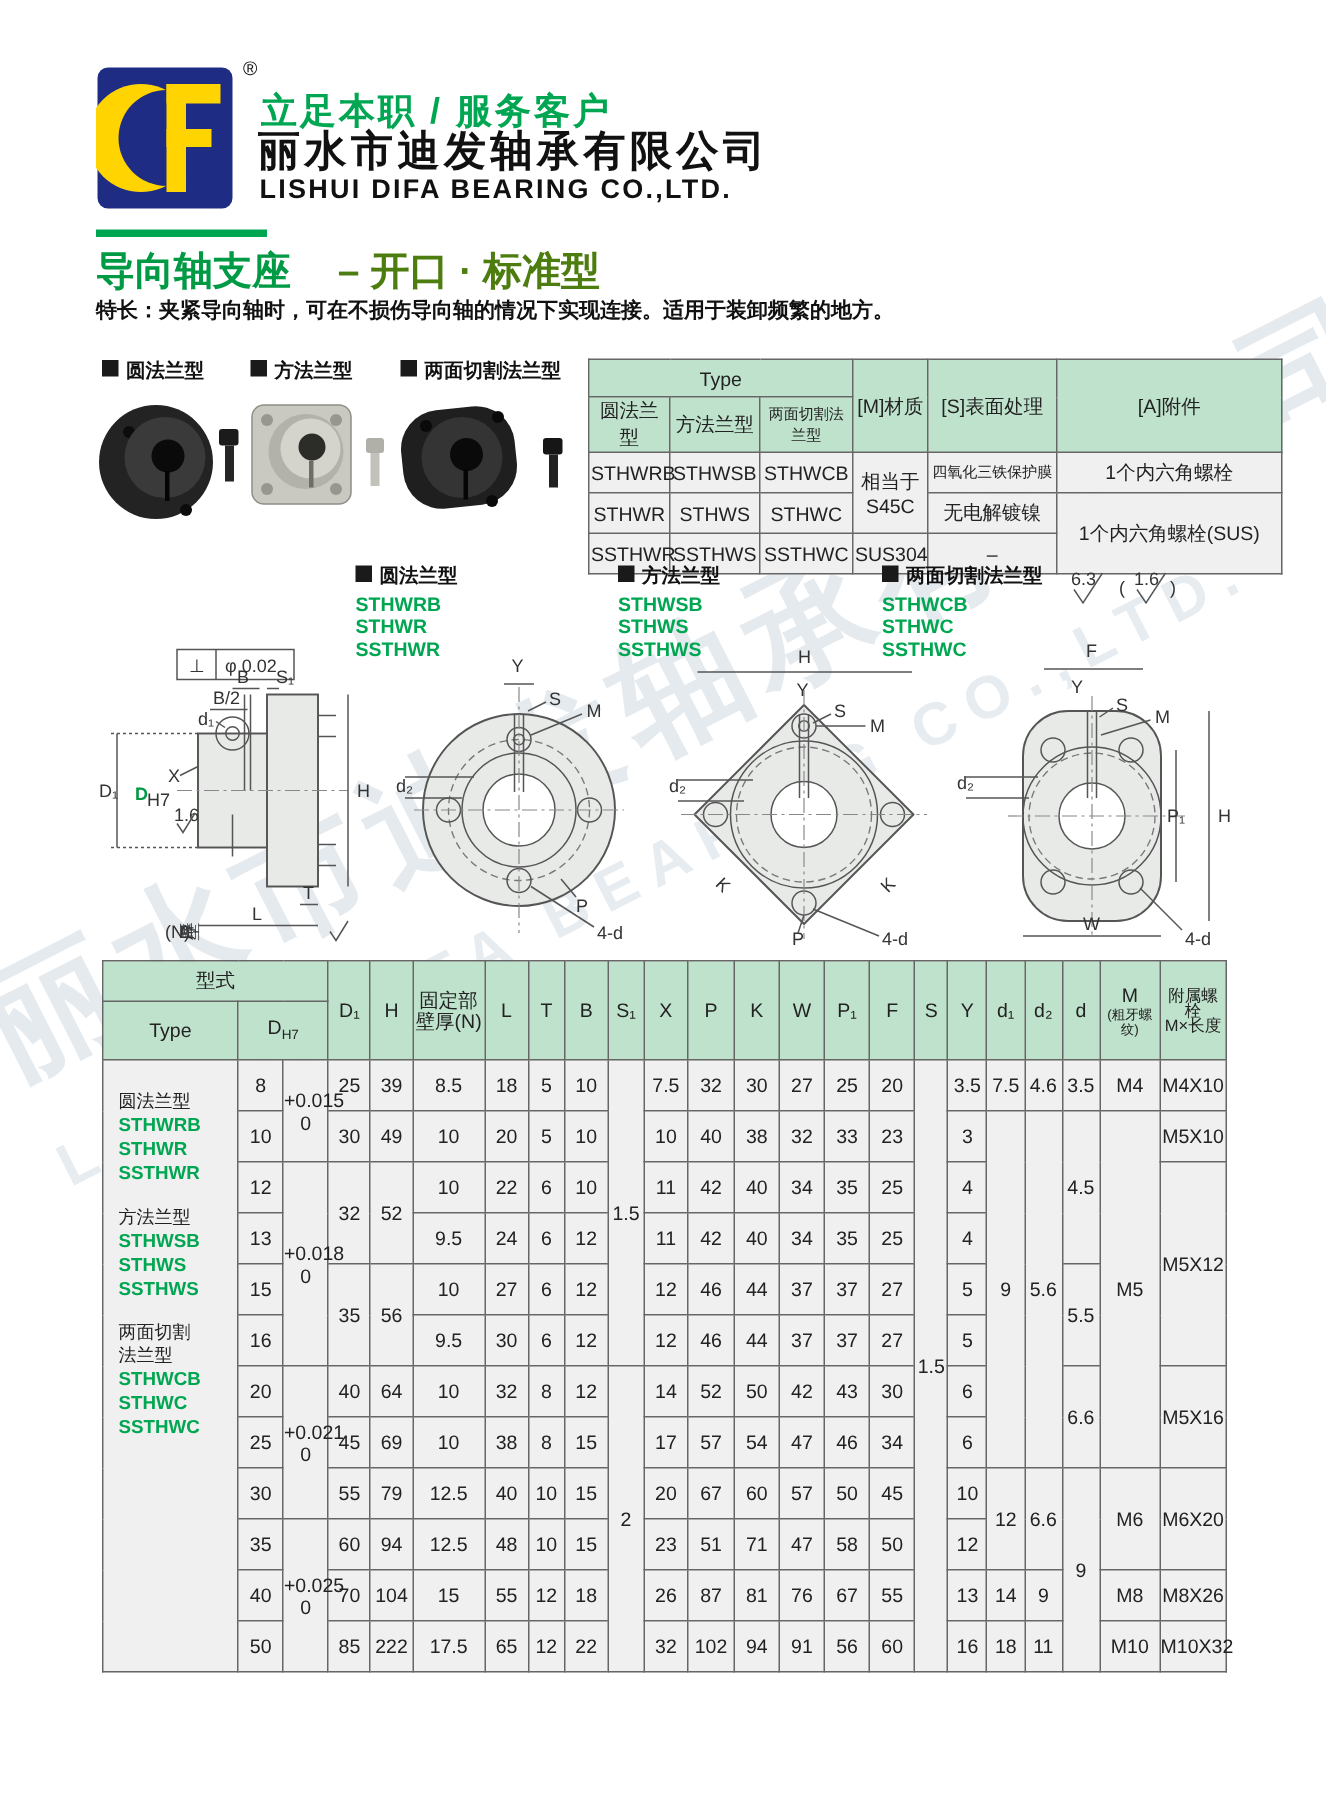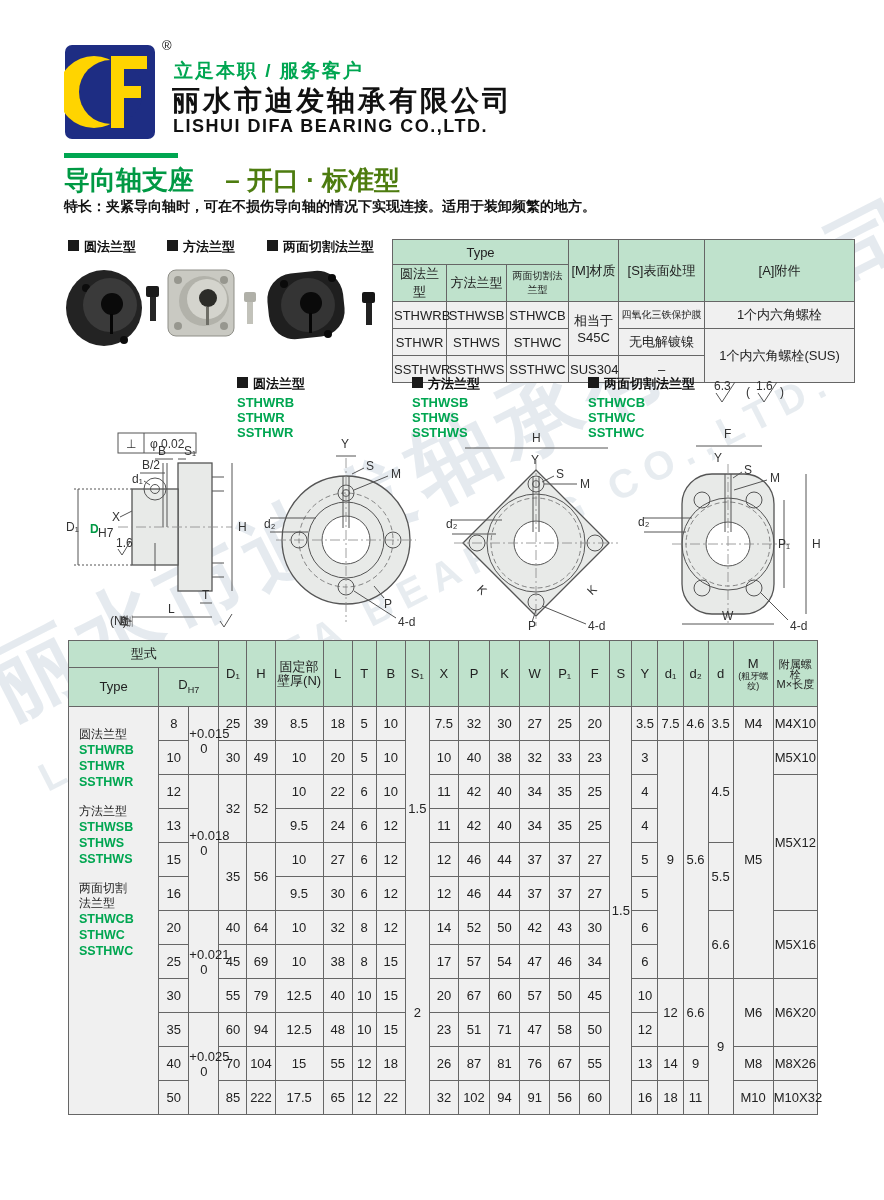--- a/index.html
+++ b/index.html
@@ -5,21 +5,21 @@
   html,body{margin:0;padding:0;background:#fff;}
   body{font-family:"Liberation Sans","DejaVu Sans",sans-serif;color:#222;}
   .page{position:relative;width:884px;height:1200px;background:#fff;overflow:hidden;}
   .abs{position:absolute;}
   
   .watermark{position:absolute;left:-30px;top:640px;width:1200px;transform:rotate(-27deg);transform-origin:0 0;color:#c7d2dc;opacity:.45;pointer-events:none;}
   .watermark .w1{font-size:86px;font-weight:bold;letter-spacing:8px;white-space:nowrap;}
   .watermark .w2{font-size:40px;font-weight:bold;letter-spacing:10px;white-space:nowrap;margin-top:18px;color:#ccd6df;}
   
   .reg{font-size:13px;color:#111;}
-  .slogan{font-size:19px;font-weight:bold;color:#00a651;letter-spacing:2px;}
+  .slogan{font-size:24px;font-weight:bold;color:#00a651;letter-spacing:2px;}
   .cname{font-size:28px;font-weight:bold;color:#111;letter-spacing:3px;}
   .cen{font-size:18px;font-weight:bold;color:#111;letter-spacing:1.5px;}
   .greenrule{background:#00a651;}
   
   .title{font-size:26px;font-weight:bold;white-space:nowrap;}
   .title .tg{color:#009944;}
   .title .tb{color:#4d7c0f;margin-left:24px;}
   .subtitle{font-size:17px;color:#333;}
   .features{font-size:14px;font-weight:bold;color:#111;}
   

